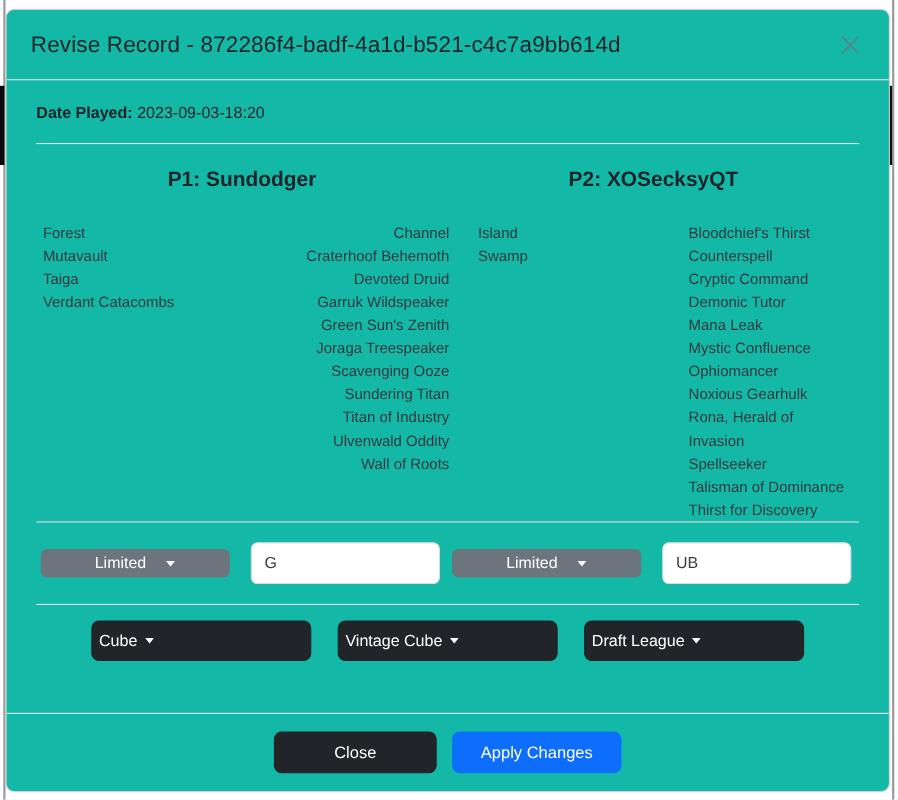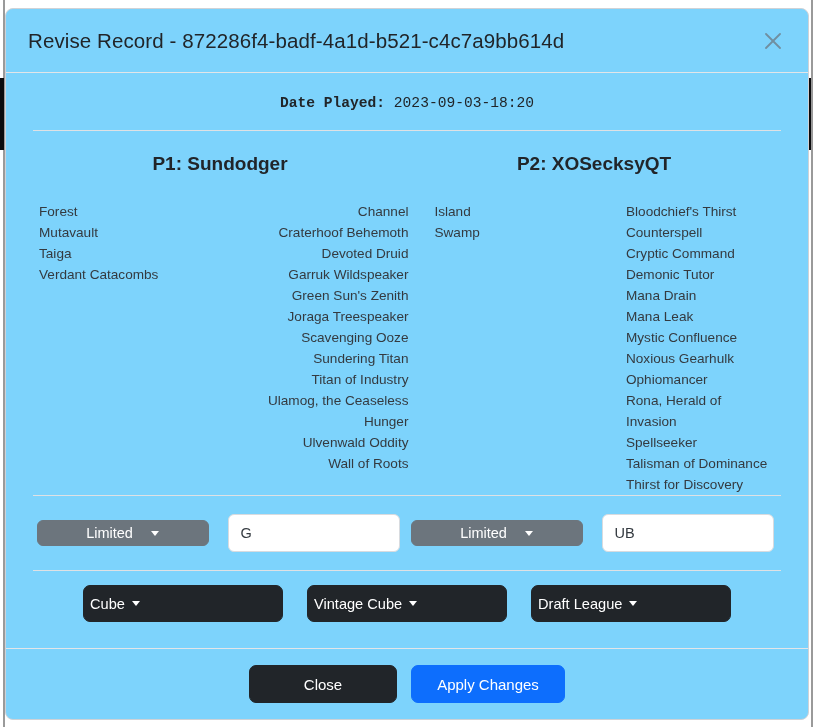--- a/index.html
+++ b/index.html
@@ -39,21 +39,21 @@
   .edge-rail.left  { left: 3px; }
   .edge-rail.right { left: 811px; }
 
   
   #modal {
     position: absolute;
     left: 5px;
     top: 8px;
     width: 804px;
     height: 712px;
-    background: #7dd3fc;
+    background: #14b8a6;
     border: 1px solid #cfd2d6;
     border-radius: 8px;
     display: flex;
     flex-direction: column;
     overflow: hidden;
   }
 
   
   .modal-header {
     height: 64px;
@@ -84,25 +84,23 @@
 
   
   .modal-body {
     flex: 1 1 auto;
     padding: 0 27px;
     position: relative;
     overflow: hidden;
   }
 
   .date-line {
-    text-align: center;
     font-size: 14.6px;
     color: #212529;
     padding: 22px 0 19px 0;
-    font-family: Liberation Mono, monospace;
   }
   .date-line b { font-weight: 700; }
   .date-line span.val { font-weight: 400; }
 
   hr.rule {
     border: 0;
     border-top: 1px solid #dfe1e4;
     margin: 0;
   }
 
@@ -293,42 +291,40 @@
         <ul>
             <li>Channel</li>
             <li>Craterhoof Behemoth</li>
             <li>Devoted Druid</li>
             <li>Garruk Wildspeaker</li>
             <li>Green Sun's Zenith</li>
             <li>Joraga Treespeaker</li>
             <li>Scavenging Ooze</li>
             <li>Sundering Titan</li>
             <li>Titan of Industry</li>
-            <li>Ulamog, the Ceaseless Hunger</li>
             <li>Ulvenwald Oddity</li>
             <li>Wall of Roots</li>
           </ul>
       </div>
       <div class="card-col c3">
         <ul>
             <li>Island</li>
             <li>Swamp</li>
           </ul>
       </div>
       <div class="card-col c4">
         <ul>
             <li>Bloodchief's Thirst</li>
             <li>Counterspell</li>
             <li>Cryptic Command</li>
             <li>Demonic Tutor</li>
-            <li>Mana Drain</li>
             <li>Mana Leak</li>
             <li>Mystic Confluence</li>
+            <li>Ophiomancer</li>
             <li>Noxious Gearhulk</li>
-            <li>Ophiomancer</li>
             <li>Rona, Herald of Invasion</li>
             <li>Spellseeker</li>
             <li>Talisman of Dominance</li>
             <li>Thirst for Discovery</li>
           </ul>
       </div>
     </div>
 
     <hr class="rule sep-before-selects">
 

